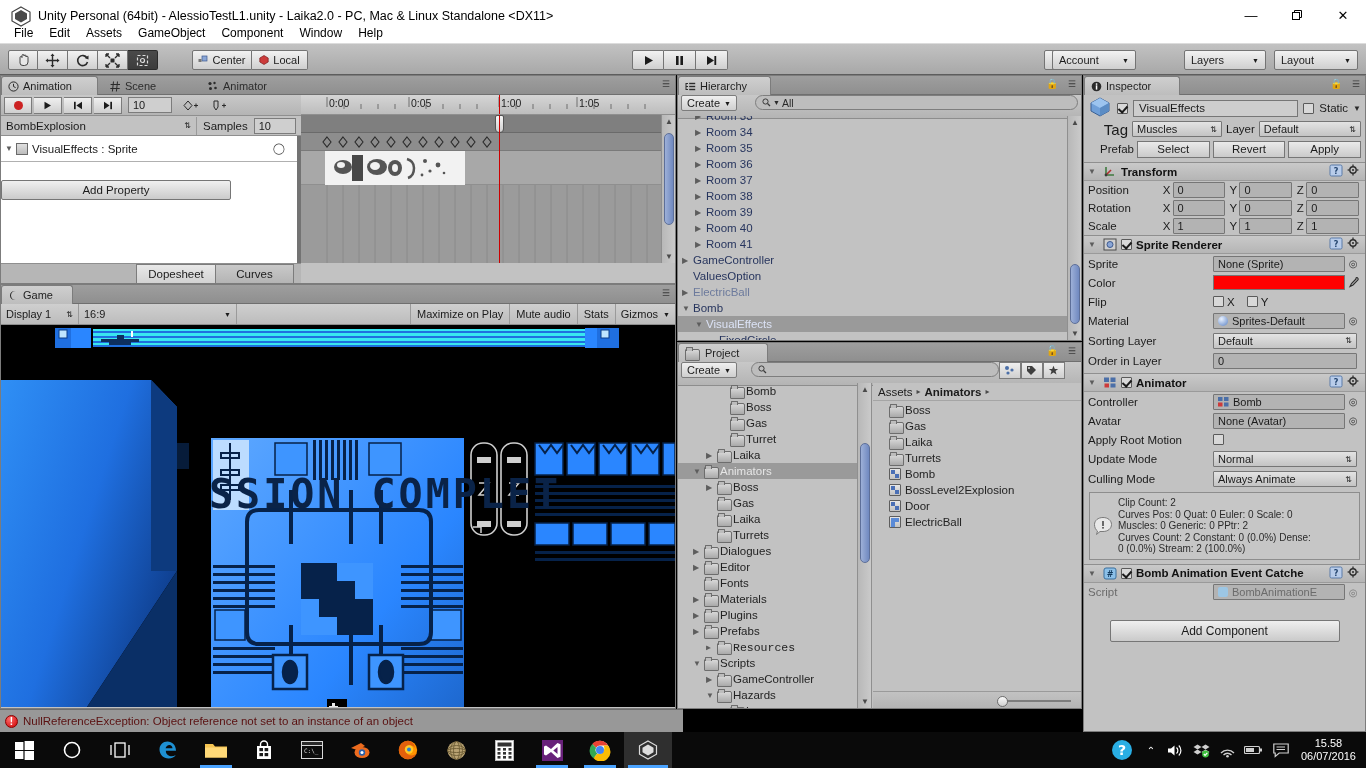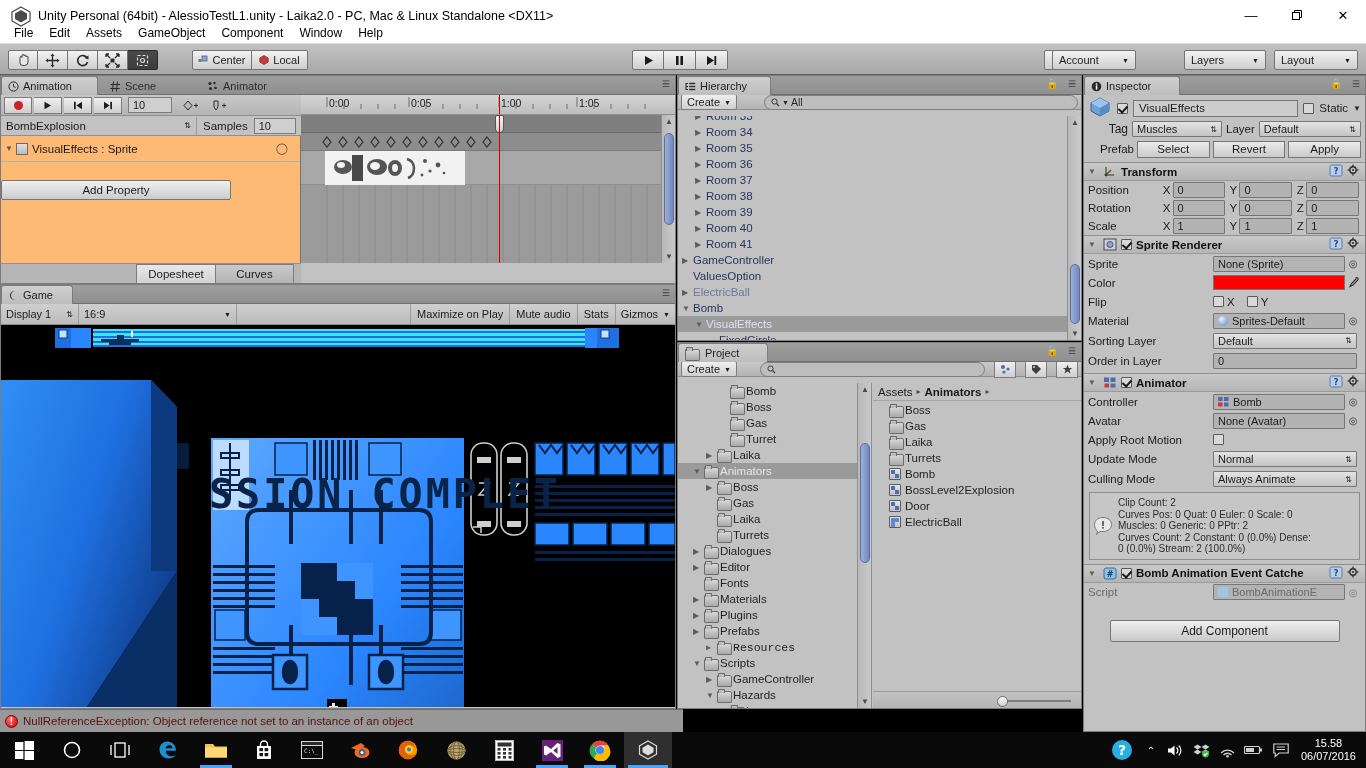--- a/index.html
+++ b/index.html
@@ -72,23 +72,23 @@
     background:linear-gradient(#cfcfcf,#bdbdbd);
     border:1px solid #7c7c7c; border-bottom:none;
     border-radius:3px 3px 0 0; display:flex; align-items:center; gap:4px;
   }
   .ptab.inactive {
     background:transparent; border-color:transparent; color:#2c2c2c;
   }
   .panel-body { position:absolute; left:0; right:0; bottom:0; top:19px; background:#c2c2c2; overflow:hidden; }
 
   .subtoolbar {
-    height:15px; background:linear-gradient(#c8c8c8,#b4b4b4);
-    border-bottom:1px solid #8d8d8d; display:flex; align-items:center;
-    padding:0 3px; gap:9px;
+    height:24px; background:linear-gradient(#c8c8c8,#b4b4b4);
+    border-bottom:1px solid #8d8d8d; display:flex; 
+    padding:0 3px; gap:0;
   }
   .createbtn {
     height:16px; padding:0 5px; font-size:11px; color:#1b1b1b;
     background:linear-gradient(#efefef,#cfcfcf);
     border:1px solid #7c7c7c; border-radius:2px;
     display:flex; align-items:center; gap:4px;
   }
   .searchfield {
     flex:1; height:15px; background:#bdbdbd;
     border:1px solid #7e7e7e; border-radius:8px;
@@ -380,21 +380,21 @@
 
     <div style="position:absolute; left:0; top:21px; width:300px; height:20px; display:flex; align-items:center; border-bottom:1px solid #8f8f8f; background:#c2c2c2;">
       <div style="flex:0 0 196px; height:18px; display:flex; align-items:center; justify-content:space-between; padding:0 5px; font-size:11.5px; color:#1b1b1b; border-right:1px solid #9a9a9a;">
         <span>BombExplosion</span>
         <span style="font-size:8px;">⇅</span>
       </div>
       <span style="margin-left:6px; font-size:11.5px; color:#1b1b1b;">Samples</span>
       <div style="width:42px;height:16px;background:#cfcfcf;border:1px solid #7c7c7c;margin-left:6px;display:flex;align-items:center;padding-left:4px;font-size:11px;color:#1b1b1b;">10</div>
     </div>
 
-    <div style="position:absolute; left:0; top:41px; width:300px; bottom:20px; background:#fdba74; border-right:1px solid #737373;">
+    <div style="position:absolute; left:0; top:41px; width:300px; bottom:20px; background:#ffffff; border-right:4px solid #737373;">
       <div style="height:26px; display:flex; align-items:center; padding-left:4px; border-bottom:1px solid #b0b0b0; font-size:11.5px; color:#1b1b1b;">
         <span class="arrow d"></span>
         <span style="width:12px;height:12px;background:linear-gradient(#e0e0e0,#bcbcbc);border:1px solid #6a6a6a;margin-right:4px;display:inline-block;"></span>
         <span>VisualEffects : Sprite</span>
         <span style="margin-left:auto; margin-right:12px; font-size:11px; color:#4a4a4a;">◯</span>
       </div>
       <div style="display:flex; justify-content:flex-start; margin-top:18px;">
         <div style="width:230px;height:20px;background:linear-gradient(#f0f0f0,#cbcbcb);border:1px solid #767676;border-radius:2px;display:flex;align-items:center;justify-content:center;font-size:11.5px;color:#1b1b1b;">Add Property</div>
       </div>
     </div>
@@ -1084,21 +1084,21 @@
             </svg>
       </span>
       <span class="cb on"></span>
       <div style="flex:1; height:17px; background:#cdcdcd; border:1px solid #767676; display:flex; align-items:center; padding-left:5px; font-size:11.5px; color:#1b1b1b;">VisualEffects</div>
       <span class="cb"></span>
       <span style="font-size:11.5px; color:#1b1b1b;">Static</span>
       <span style="font-size:8px; color:#2b2b2b;">▼</span>
     </div>
 
     <div style="display:flex; align-items:center; height:20px; padding:0 4px; gap:4px;">
-      <span style="font-size:12px; color:#1b1b1b; width:40px; text-align:right;">Tag</span>
+      <span style="font-size:15px; color:#1b1b1b; width:40px; text-align:right;">Tag</span>
       <div class="field dd" style="width:90px;">
         <span>Muscles</span>
         <span style="font-size:8px;">⇅</span>
       </div>
       <span style="font-size:11.5px; color:#1b1b1b;">Layer</span>
       <div class="field dd" style="flex:1;">
         <span>Default</span>
         <span style="font-size:8px;">⇅</span>
       </div>
     </div>

